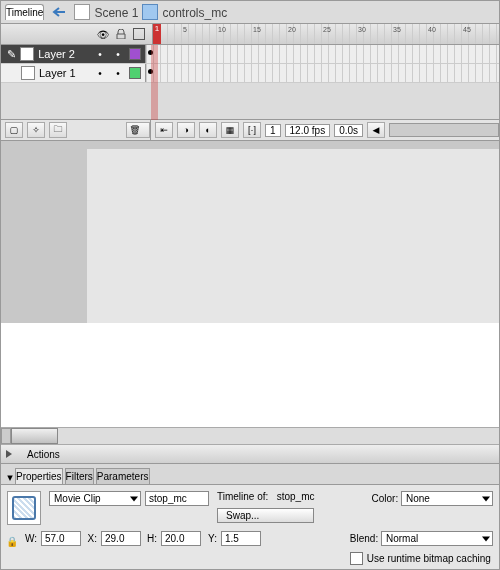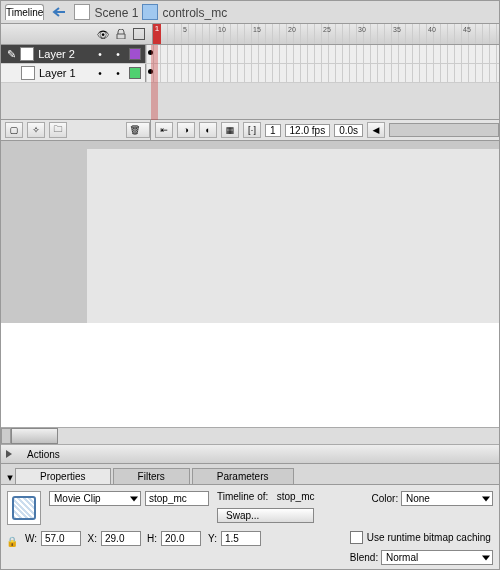--- a/index.html
+++ b/index.html
@@ -39,21 +39,21 @@
 .stage-wrap{flex:1;background:#c8c8c8;position:relative;overflow:hidden}
 .stage{position:absolute;left:86px;top:8px;right:0;height:174px;background:#e6e6e6}
 .stage-white{position:absolute;left:0;right:0;top:182px;height:130px;background:#fff}
 .stage-scroll{position:absolute;left:0;right:0;bottom:0;height:16px;background:#e0e0e0;border-top:1px solid #aaa;display:flex}
 .scroll-left{width:8px;background:#ccc;border:1px solid #999}
 .scroll-track{flex:1;background:#ddd;position:relative}
 .scroll-thumb{position:absolute;left:0;top:0;bottom:0;width:45px;background:linear-gradient(#f0f0f0,#c0c0c0);border:1px solid #888}
 .actions-bar{height:18px;background:linear-gradient(#eee,#d0d0d0);display:flex;align-items:center;padding-left:4px;gap:14px;border-top:1px solid #aaa;border-bottom:1px solid #999;font-size:10px}
 .tri{width:0;height:0;border-left:4px solid transparent;border-right:4px solid transparent;border-bottom:6px solid #555;transform:rotate(90deg)}
 .panel-tabs{height:20px;background:#d8d8d8;display:flex;align-items:flex-end;padding-left:4px;border-bottom:1px solid #999}
-.ptab{padding:2px 24px;font-size:10px;border:1px solid #999;border-bottom:none;background:#ccc;margin-right:2px}
+.ptab{padding:2px 0;font-size:10px;border:1px solid #999;border-bottom:none;background:#ccc;margin-right:2px}
 .ptab-active{background:#e8e8e8}
 .prop-panel{background:#e6e6e6;padding:6px 6px 4px 6px;display:flex;flex-direction:column;gap:6px;overflow:hidden}
 .prop-row1{display:flex;gap:8px;align-items:flex-start}
 .inst-icon{width:32px;height:32px;background:#fff;border:1px solid #999;display:flex;align-items:center;justify-content:center}
 .inst-icon-inner{width:20px;height:20px;border:2px solid #4a78aa;border-radius:3px;background:repeating-linear-gradient(45deg,#cde,#cde 2px,#fff 2px,#fff 4px)}
 .sel{border:1px solid #888;background:#fff;font-size:10px;padding:1px 16px 1px 4px;position:relative;min-width:70px;display:inline-block}
 .sel:after{content:"";position:absolute;right:2px;top:50%;transform:translateY(-50%);width:0;height:0;border-left:4px solid transparent;border-right:4px solid transparent;border-top:5px solid #000}
 .txtin{border:1px solid #888;background:#fff;font-size:10px;padding:1px 3px;display:inline-block;min-width:56px}
 .prop-col{display:flex;gap:4px}
 .btn-flat{border:1px solid #888;background:linear-gradient(#fff,#ddd);font-size:10px;padding:1px 8px;display:inline-block}
@@ -237,23 +237,23 @@
         <span class="dim-label">H:</span>
         <span class="txtin" style="min-width:32px">20.0</span>
         <span class="dim-label">Y:</span>
         <span class="txtin" style="min-width:32px">1.5</span>
       </div>
     </div>
 
     <div class="sep"></div>
 
     <div class="midcol" style="align-items:flex-start">
+      <div>
+        <span>Blend:</span>
+        <span class="sel" style="min-width:90px">Normal</span>
+      </div>
       <div style="display:flex;align-items:center;gap:4px">
         <span class="cb"></span>
         <span>Use runtime bitmap caching</span>
       </div>
-      <div>
-        <span>Blend:</span>
-        <span class="sel" style="min-width:90px">Normal</span>
-      </div>
     </div>
   </div>
 </div>
 
 </body></html>

